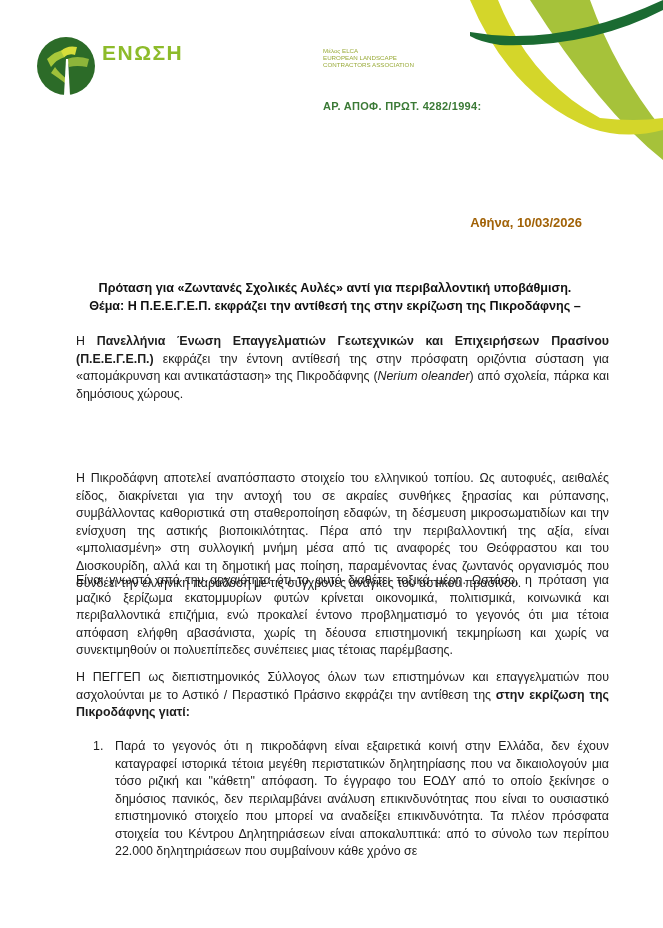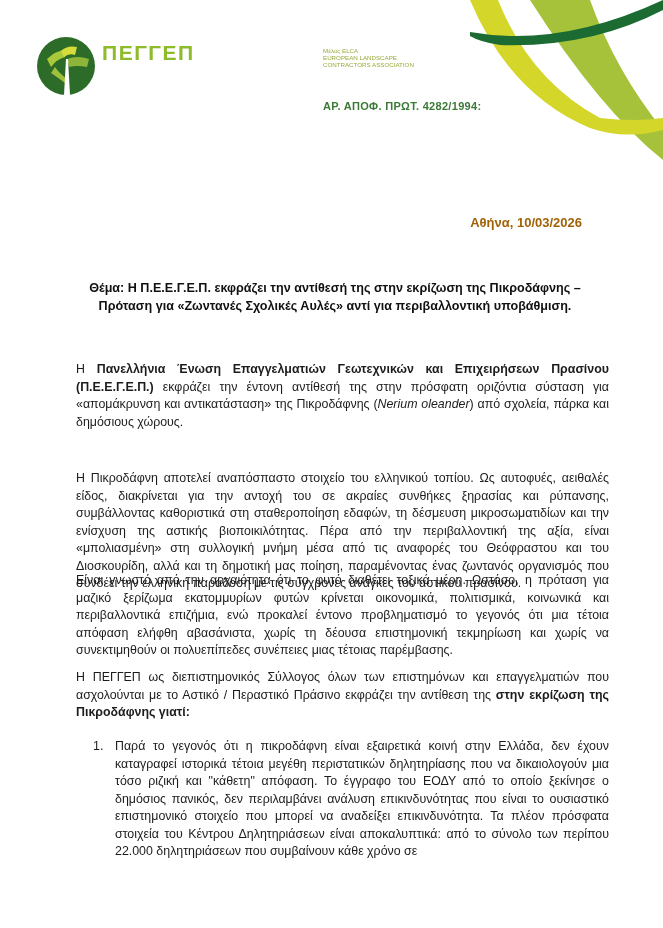--- a/index.html
+++ b/index.html
@@ -21,21 +21,21 @@
   
   .doc-heading { position:absolute; left:0; width:663px; top:180px; text-align:center;
                  font-weight:bold; font-size:13px; color:#111; }
   .doc-date { position:absolute; right:81px; top:215px; font-weight:bold; font-size:13px; color:#a16207; }
   .subject { position:absolute; left:80px; width:510px; top:280px; text-align:center;
              font-weight:bold; font-size:12.6px; line-height:17.5px; color:#111; }
 
   
   .para { position:absolute; left:76px; width:533px; font-size:12.4px; line-height:17.5px;
           text-align:justify; color:#1c1c1c; }
-  .p1 { top:361px; }
+  .p1 { top:333px; }
   .p2 { top:438px;margin-top:32px; }
   .p3 { top:572px; }
   .p4 { top:669px; }
   .list { position:absolute; left:93px; width:516px; top:738px; font-size:12.4px; line-height:17.5px;
           text-align:justify; color:#1c1c1c; }
   .list-num { position:absolute; left:0; top:0; }
   .list-text { margin-left:22px; }
   b { font-weight:bold; }
   i { font-style:italic; }
 </style>
@@ -45,40 +45,40 @@
 <div class="page">
 
   <svg class="logo-mark" viewBox="0 0 58 58">
     <circle cx="29" cy="29" r="29" fill="#2c6b28"></circle>
     <path d="M10 22 Q18 14 30 12 L28 20 Q20 22 14 30 Z" fill="#a9c83a"></path>
     <path d="M24 14 Q30 8 40 10 L38 18 Q32 16 27 20 Z" fill="#d6dd3a"></path>
     <path d="M30 22 Q40 18 52 22 L50 30 Q40 28 32 30 Z" fill="#8db53a"></path>
     <path d="M14 36 Q20 40 28 46 L30 42 Q22 36 18 30 Z" fill="#9fc03a"></path>
     <path d="M29 22 L31 22 L33 58 L27 58 Z" fill="#ffffff"></path>
   </svg>
-  <div class="logo-title">ΠΕΓΓΕΠ</div>
+  <div class="logo-title">ΕΝΩΣΗ</div>
 
   <div class="elca">
     <div>Μέλος ELCA</div>
     <div>EUROPEAN LANDSCAPE</div>
     <div>CONTRACTORS ASSOCIATION</div>
   </div>
   <div class="decision">ΑΡ. ΑΠΟΦ. ΠΡΩΤ. 4282/1994:</div>
 
   <svg class="swoosh" viewBox="0 0 223 160">
     <path d="M90 0 L150 0 Q175 70 223 130 L223 160 Q160 110 90 0 Z" fill="#a6c23a"></path>
     <path d="M30 0 L58 0 Q90 80 160 118 Q195 122 223 118 L223 130 Q185 140 150 128 Q70 95 30 0 Z" fill="#d4d62a"></path>
     <path d="M30 32 Q120 48 223 0 L223 10 Q150 48 60 45 Q40 42 30 36 Z" fill="#1b6b32"></path>
   </svg>
 
   <div class="doc-date">Αθήνα, 10/03/2026</div>
 
   <div class="subject">
+    <div>Πρόταση για «Ζωντανές Σχολικές Αυλές» αντί για περιβαλλοντική υποβάθμιση.</div>
     <div>Θέμα: Η Π.Ε.Ε.Γ.Ε.Π. εκφράζει την αντίθεσή της στην εκρίζωση της Πικροδάφνης –</div>
-    <div>Πρόταση για «Ζωντανές Σχολικές Αυλές» αντί για περιβαλλοντική υποβάθμιση.</div>
   </div>
 
   <div class="para p1"><span>Η </span><b>Πανελλήνια Ένωση Επαγγελματιών Γεωτεχνικών και Επιχειρήσεων Πρασίνου (Π.Ε.Ε.Γ.Ε.Π.)</b><span> εκφράζει την έντονη αντίθεσή της στην πρόσφατη οριζόντια σύσταση για «απομάκρυνση και αντικατάσταση» της Πικροδάφνης (</span><i>Nerium oleander</i><span>) από σχολεία, πάρκα και δημόσιους χώρους.</span></div>
 
   <div class="para p2">Η Πικροδάφνη αποτελεί αναπόσπαστο στοιχείο του ελληνικού τοπίου. Ως αυτοφυές, αειθαλές είδος, διακρίνεται για την αντοχή του σε ακραίες συνθήκες ξηρασίας και ρύπανσης, συμβάλλοντας καθοριστικά στη σταθεροποίηση εδαφών, τη δέσμευση μικροσωματιδίων και την ενίσχυση της αστικής βιοποικιλότητας. Πέρα από την περιβαλλοντική της αξία, είναι «μπολιασμένη» στη συλλογική μνήμη μέσα από τις αναφορές του Θεόφραστου και του Διοσκουρίδη, αλλά και τη δημοτική μας ποίηση, παραμένοντας ένας ζωντανός οργανισμός που συνδέει την ελληνική παράδοση με τις σύγχρονες ανάγκες του αστικού πρασίνου.</div>
 
   <div class="para p3">Είναι γνωστό από την αρχαιότητα ότι το φυτό διαθέτει τοξικά μέρη. Ωστόσο, η πρόταση για μαζικό ξερίζωμα εκατομμυρίων φυτών κρίνεται οικονομικά, πολιτισμικά, κοινωνικά και περιβαλλοντικά επιζήμια, ενώ προκαλεί έντονο προβληματισμό το γεγονός ότι μια τέτοια απόφαση ελήφθη αβασάνιστα, χωρίς τη δέουσα επιστημονική τεκμηρίωση και χωρίς να συνεκτιμηθούν οι πολυεπίπεδες συνέπειες μιας τέτοιας παρέμβασης.</div>
 
   <div class="para p4"><span>Η ΠΕΓΓΕΠ ως διεπιστημονικός Σύλλογος όλων των επιστημόνων και επαγγελματιών που ασχολούνται με το Αστικό / Περαστικό Πράσινο εκφράζει την αντίθεση της </span><b>στην εκρίζωση της Πικροδάφνης γιατί:</b></div>
 

